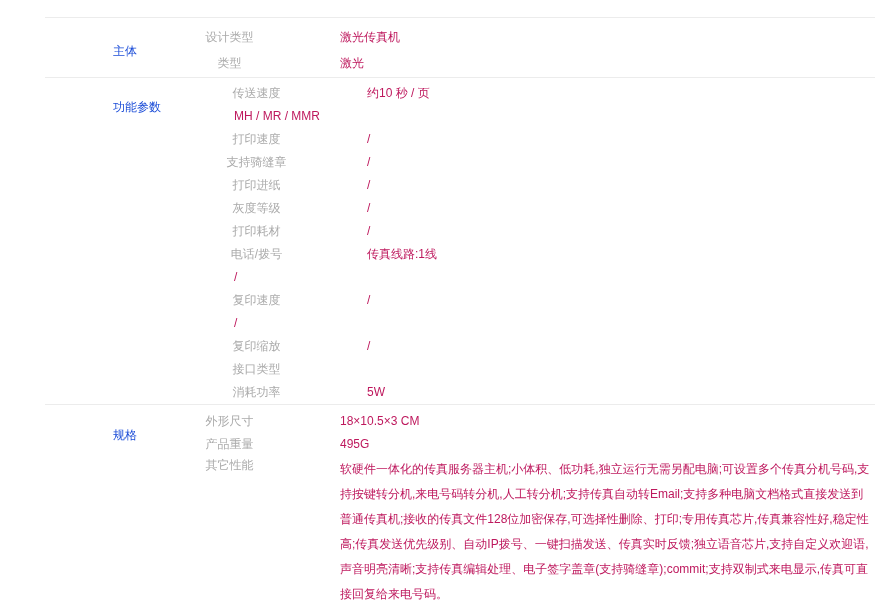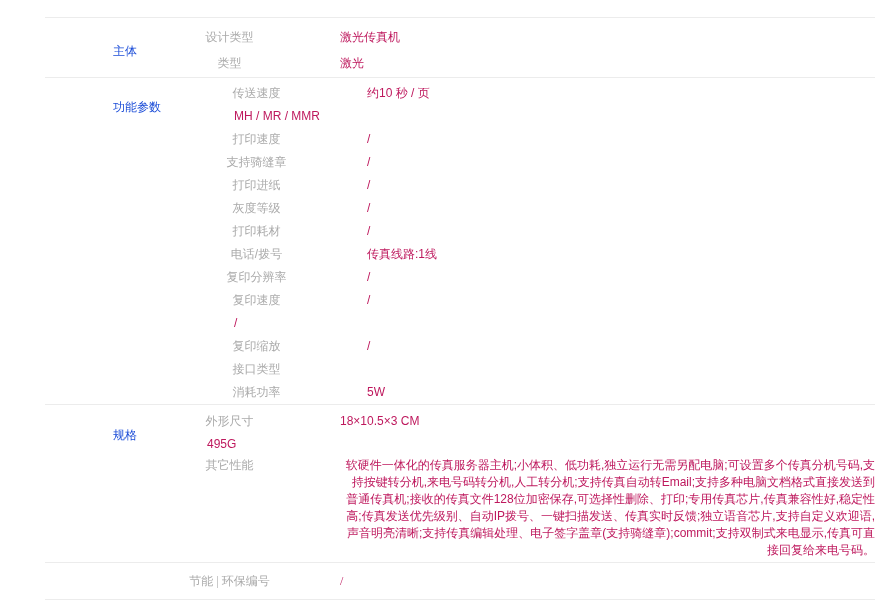--- a/index.html
+++ b/index.html
@@ -41,21 +41,21 @@
     color: #be185d;
   }
   
   .sec-main          { padding: 6px 0 1px; }
   .sec-main .row, .sec-main .cat { line-height: 26px; }
   .sec-func          { padding: 4px 0 0; gap: 27px; }
   .sec-func .row, .sec-func .cat { line-height: 23px; }
   .sec-spec          { padding: 5px 0 3px; }
   .sec-spec .row, .sec-spec .cat { line-height: 23px; }
   .sec-spec .row-long .lbl { line-height: 17px; padding-top: 1px; }
-  .sec-spec .row-long .val { line-height: 17px; padding-top: 1px; text-align: right; }
+  .sec-spec .row-long .val { line-height: 25px; padding-top: 1px; }
   .sec-energy        { padding: 7px 0 6px; font-family: Liberation Serif, serif; }
   .sec-energy .row, .sec-energy .cat { line-height: 23px; }
   .sec-other         { padding: 7px 0 6px; }
   .sec-other .row, .sec-other .cat { line-height: 23px; }
 </style>
 </head>
 <body>
 
 <div class="spec-table">
 
@@ -101,21 +101,20 @@
       </div>
       <div class="row">
         <div class="lbl">打印耗材</div>
         <div class="val">/</div>
       </div>
       <div class="row">
         <div class="lbl">电话/拨号</div>
         <div class="val">传真线路:1线</div>
       </div>
       <div class="row">
-        <div class="lbl">复印分辨率</div>
         <div class="val">/</div>
       </div>
       <div class="row">
         <div class="lbl">复印速度</div>
         <div class="val">/</div>
       </div>
       <div class="row">
         <div class="val">/</div>
       </div>
       <div class="row">
@@ -133,20 +132,21 @@
   </div>
 
   <div class="section sec-spec">
     <div class="cat">规格</div>
     <div class="rows">
       <div class="row">
         <div class="lbl">外形尺寸</div>
         <div class="val">18×10.5×3 CM</div>
       </div>
       <div class="row">
+        <div class="lbl">产品重量</div>
         <div class="val">495G</div>
       </div>
       <div class="row row-long">
         <div class="lbl">其它性能</div>
         <div class="val">软硬件一体化的传真服务器主机;小体积、低功耗,独立运行无需另配电脑;可设置多个传真分机号码,支持按键转分机,来电号码转分机,人工转分机;支持传真自动转Email;支持多种电脑文档格式直接发送到普通传真机;接收的传真文件128位加密保存,可选择性删除、打印;专用传真芯片,传真兼容性好,稳定性高;传真发送优先级别、自动IP拨号、一键扫描发送、传真实时反馈;独立语音芯片,支持自定义欢迎语,声音明亮清晰;支持传真编辑处理、电子签字盖章(支持骑缝章);commit;支持双制式来电显示,传真可直接回复给来电号码。</div>
       </div>
     </div>
   </div>
 
   <div class="section sec-energy">

